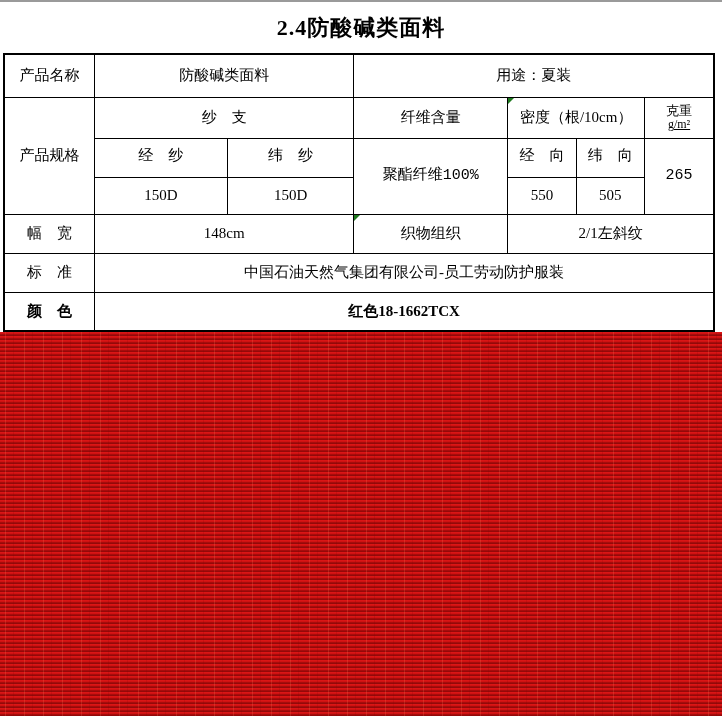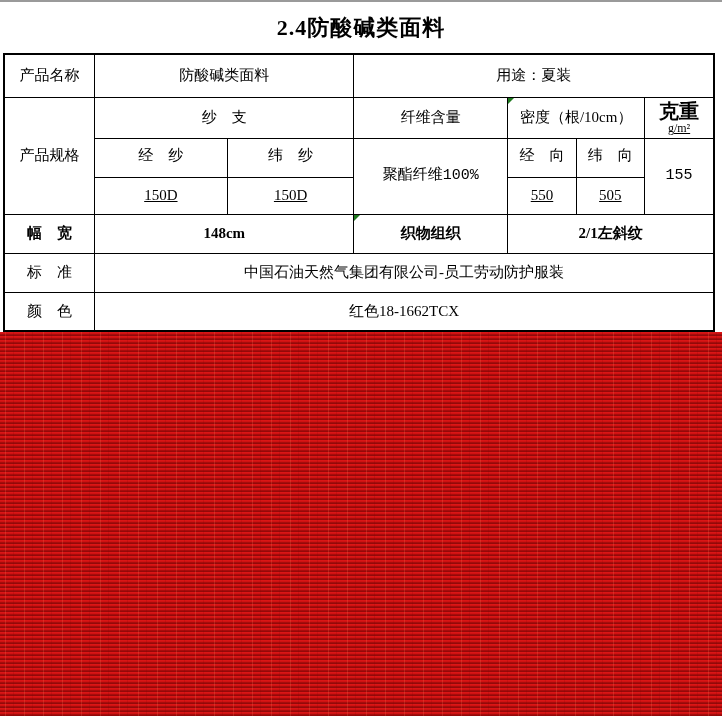--- a/index.html
+++ b/index.html
@@ -44,35 +44,34 @@
     text-align: center;
     vertical-align: middle;
     padding: 0;
     position: relative;
     overflow: hidden;
     line-height: 1.25;
   }
   tr.r1 { height: 43px; margin-left: 18px; }
   tr.r2 { height: 41px; }
   tr.r3 { height: 39px; font-family: Liberation Mono, monospace; }
-  tr.r4 { height: 37px; text-decoration: underline; }
-  tr.r5 { height: 39px; font-weight: bold; }
+  tr.r4 { height: 37px; }
+  tr.r5 { height: 39px; }
   tr.r6 { height: 39px; margin-top: 28px; }
-  tr.r7 { height: 39px; }
+  tr.r7 { height: 39px; font-weight: bold; }
   .weight-unit {
     font-size: 12px;
     line-height: 1.05;
     display: block;
     text-decoration: underline;
   }
   .weight-label {
-    font-size: 20px;
+    font-size: 13px;
     line-height: 1.1;
     display: block;
-    font-weight: bold;
   }
   .corner-flag {
     position: absolute;
     top: 0;
     left: 0;
     width: 0;
     height: 0;
     border-top: 6px solid #1f7a1f;
     border-right: 6px solid transparent;
   }
@@ -131,21 +130,21 @@
           <span class="weight-label">克重</span>
           <span class="weight-unit">g/m²</span>
         </td>
       </tr>
       <tr class="r3">
         <td>经　纱</td>
         <td>纬　纱</td>
         <td rowspan="2">聚酯纤维100%</td>
         <td>经　向</td>
         <td>纬　向</td>
-        <td rowspan="2">155</td>
+        <td rowspan="2">265</td>
       </tr>
       <tr class="r4">
         <td>150D</td>
         <td>150D</td>
         <td>550</td>
         <td>505</td>
       </tr>
       <tr class="r5">
         <td>幅　宽</td>
         <td colspan="2">148cm</td>

